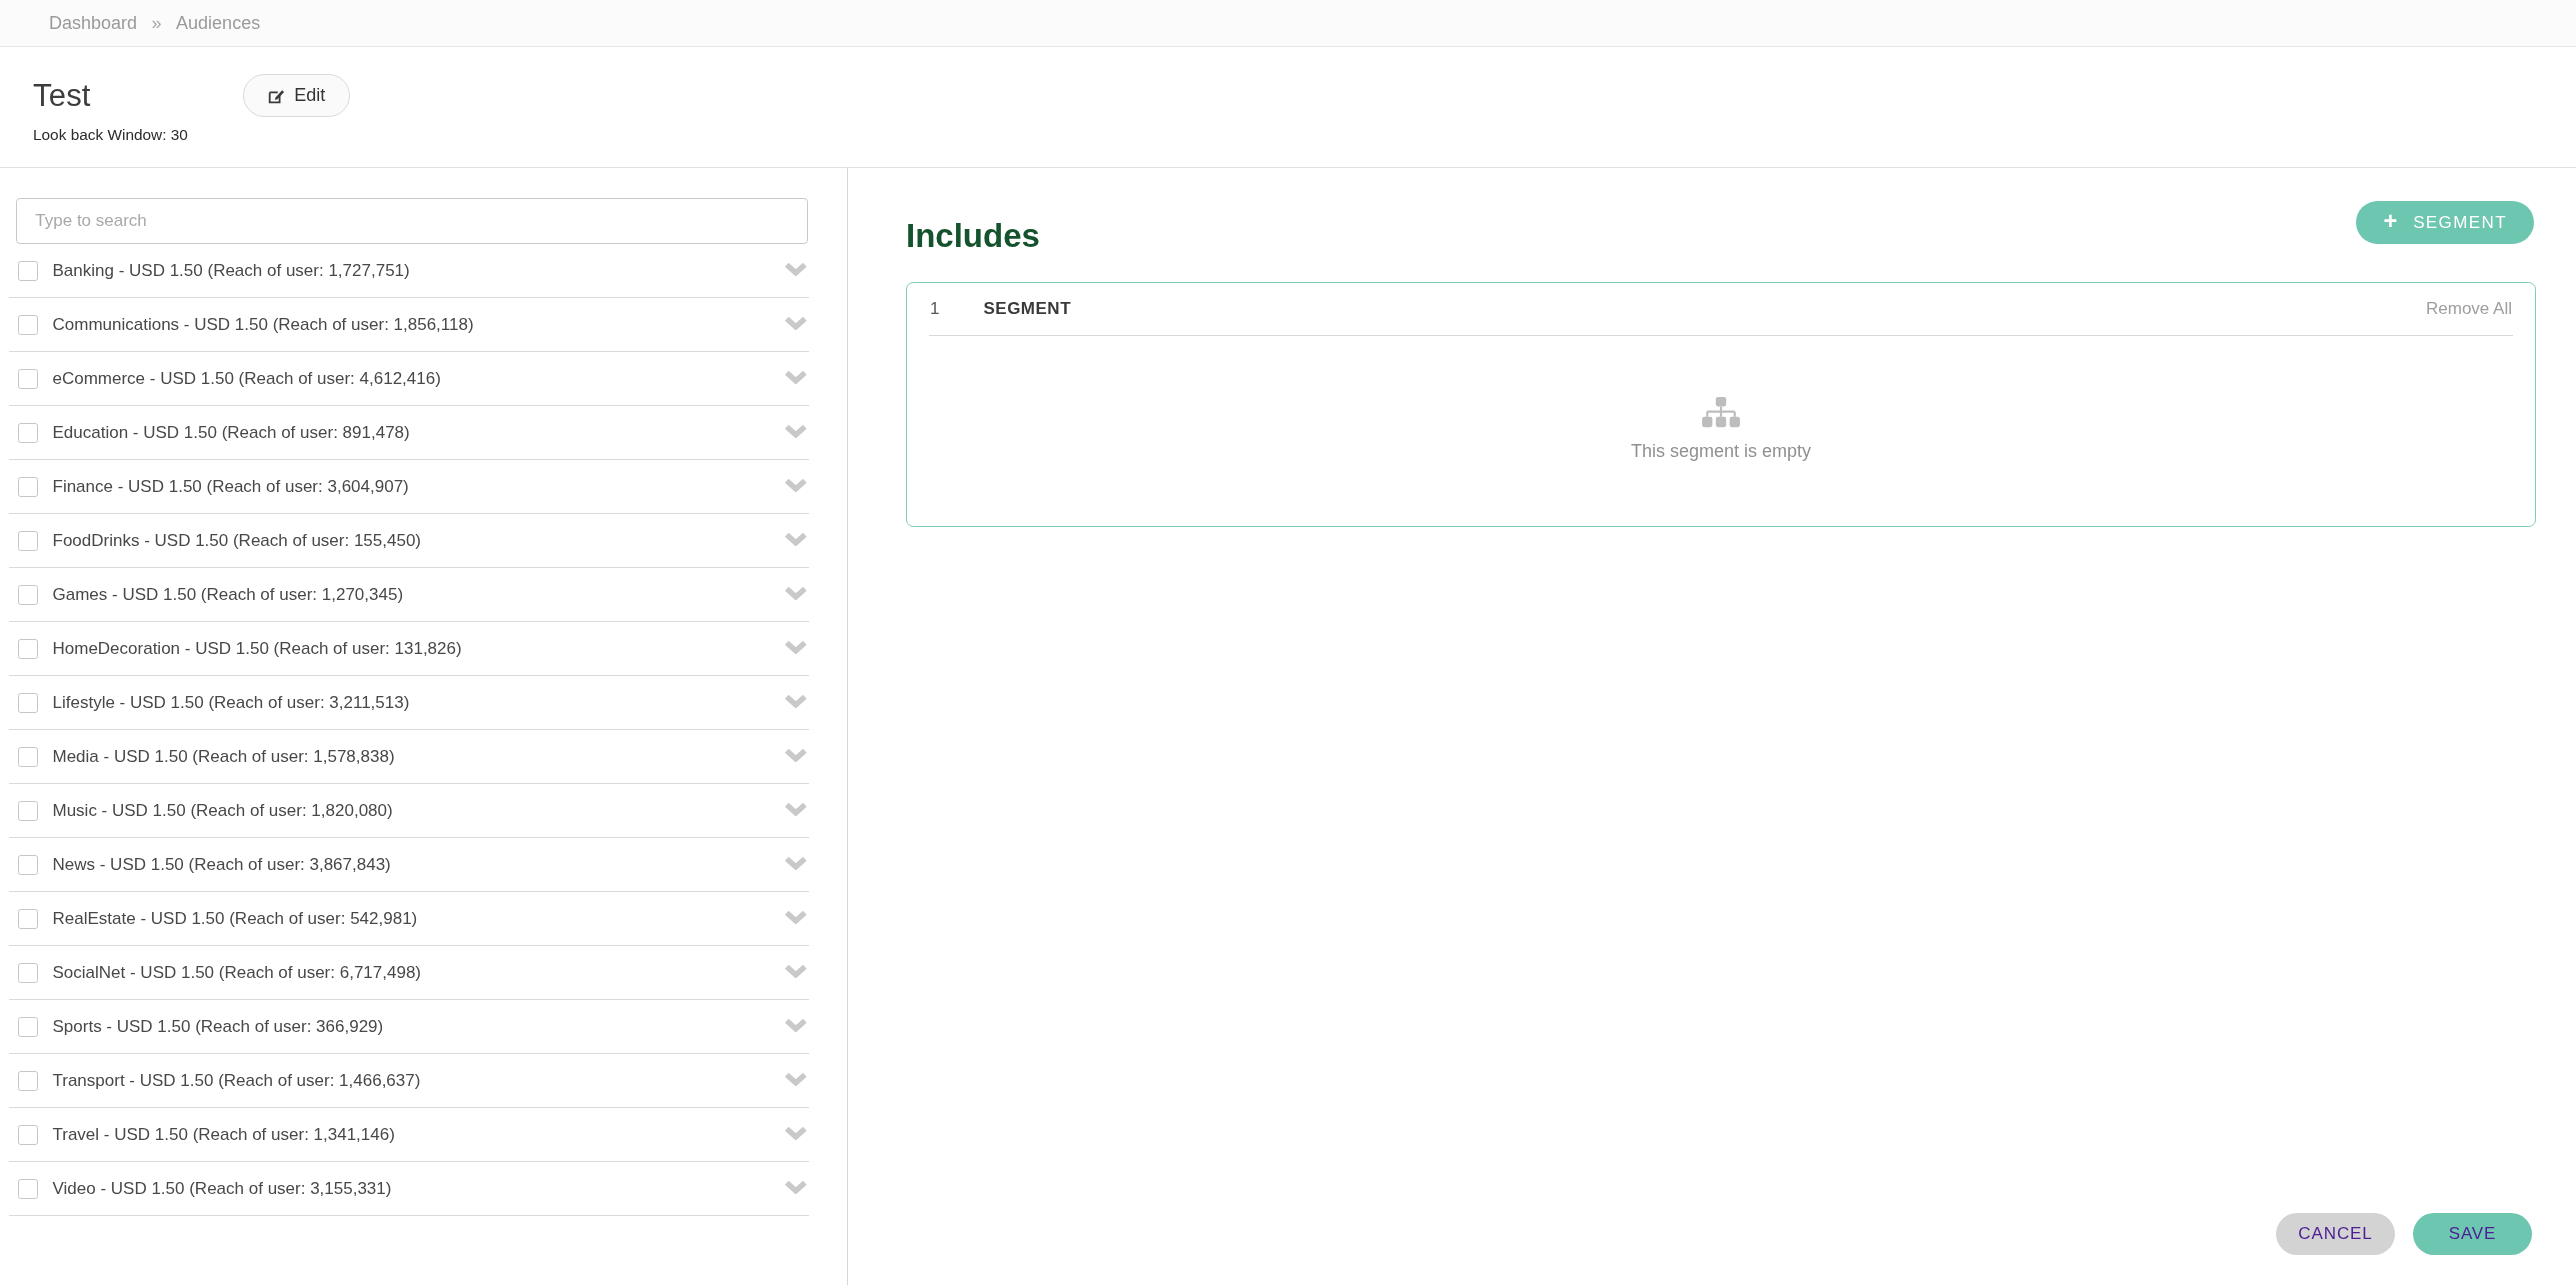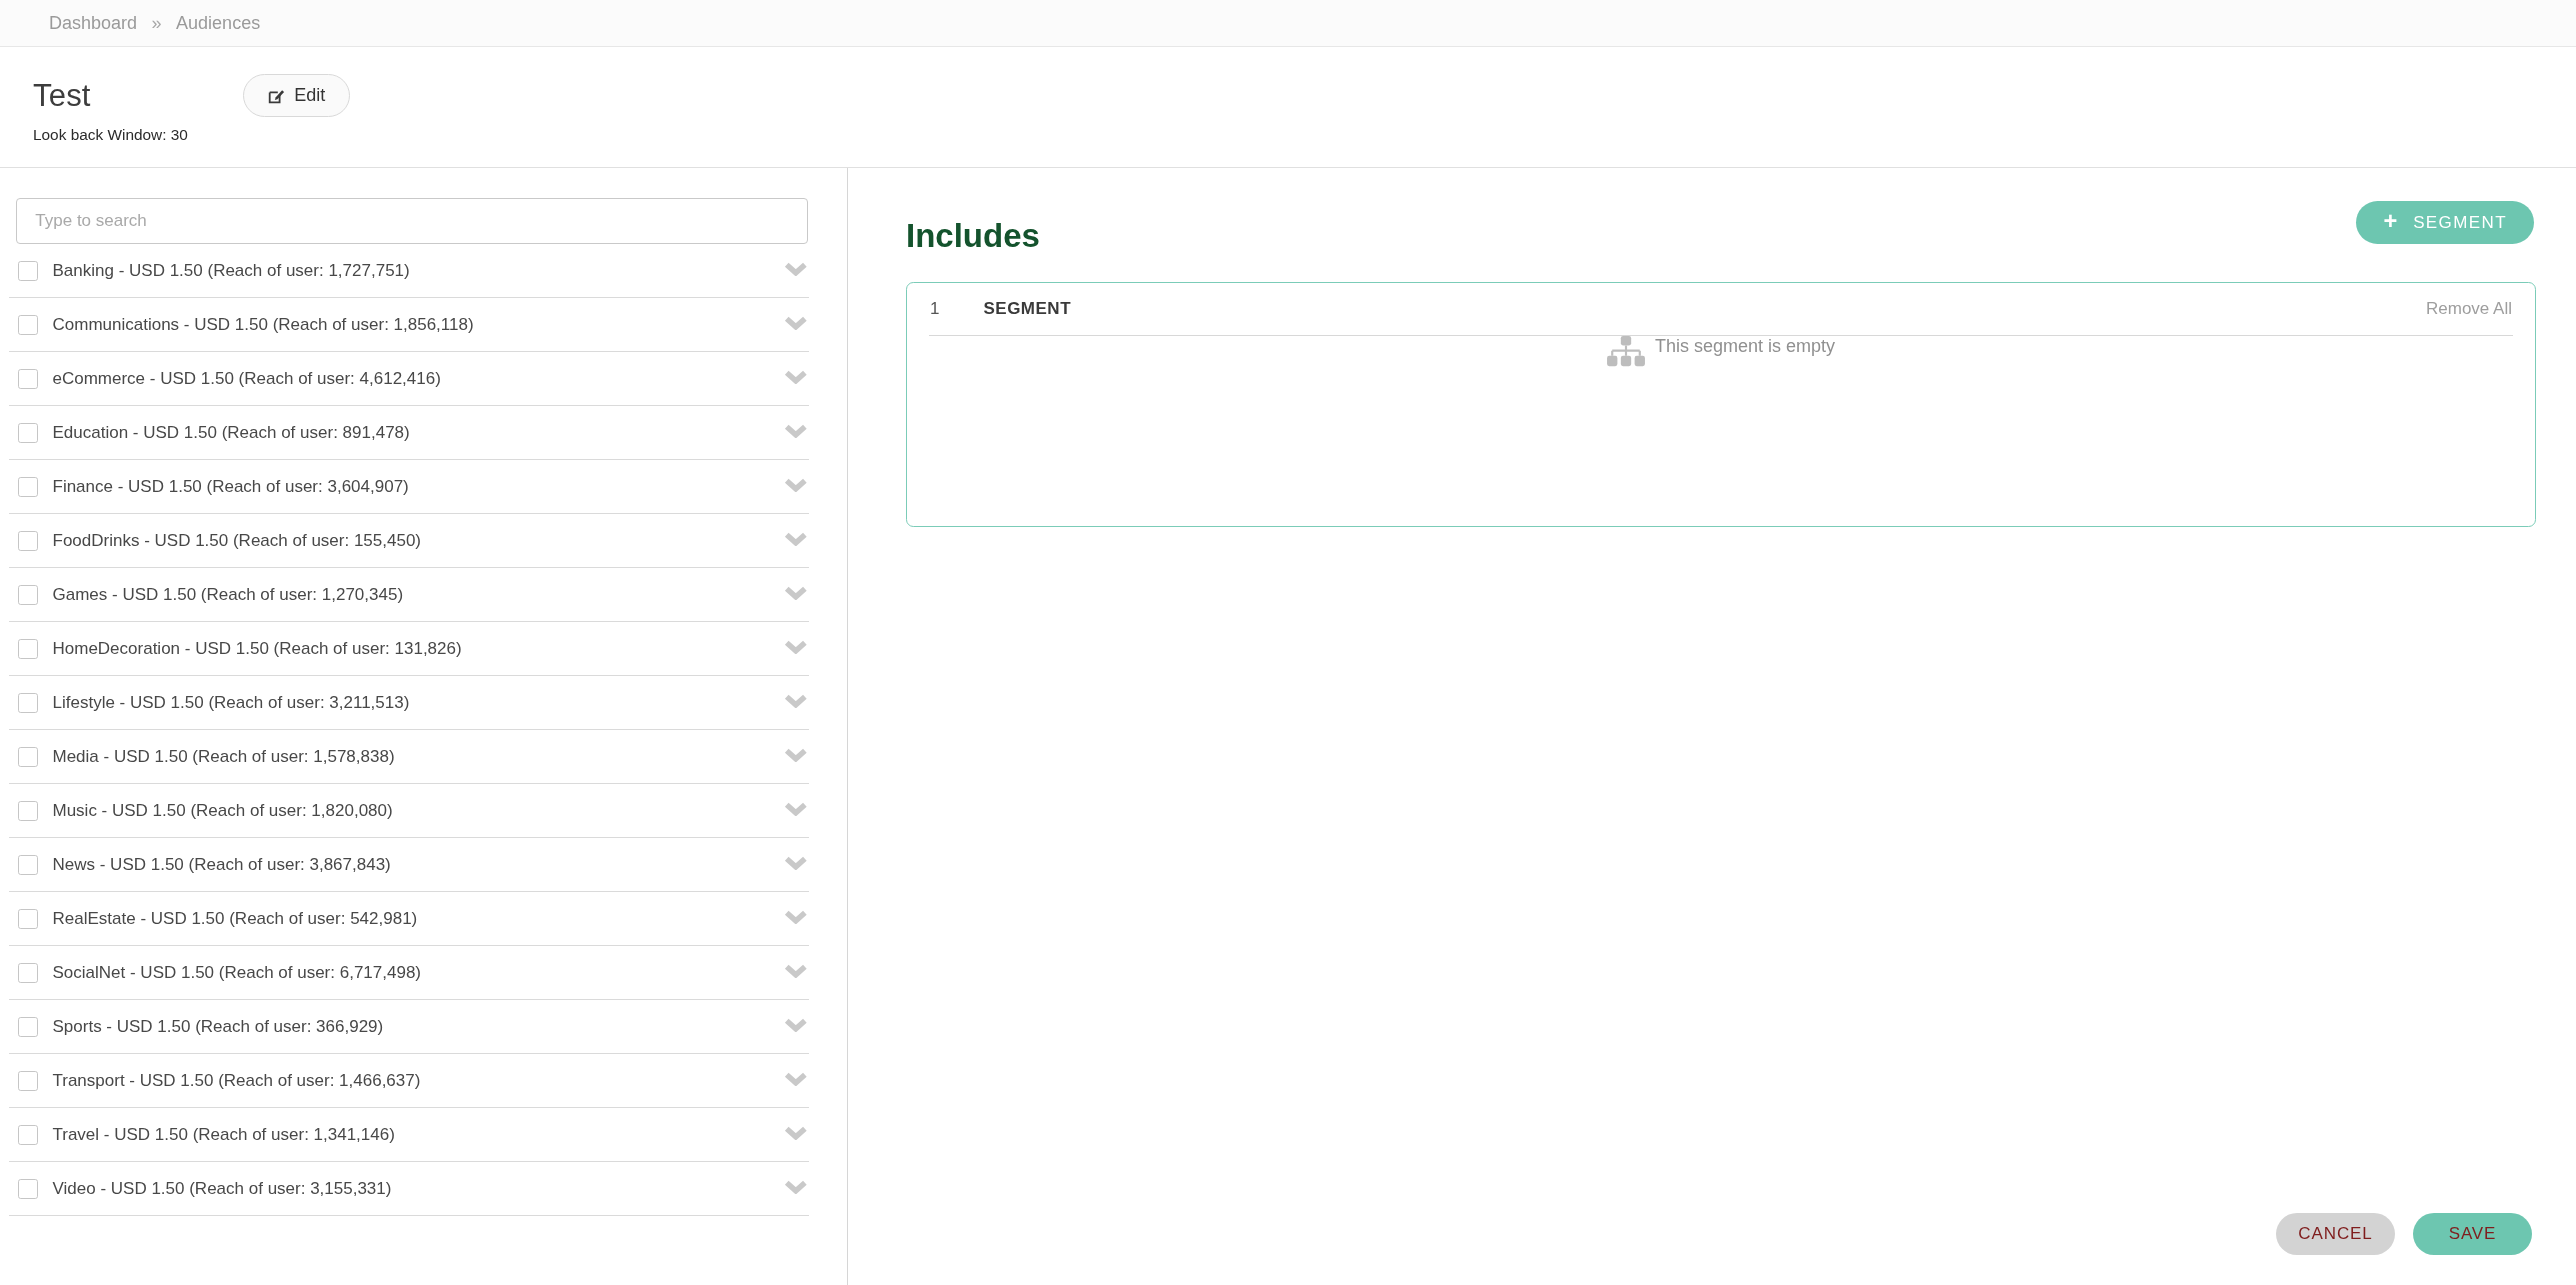--- a/index.html
+++ b/index.html
@@ -78,30 +78,30 @@
   .segment-panel {
     margin-top:27px; margin-right:40px; height:245px;
     border:1.8px solid var(--panel-border); border-radius:7.3px; background:#fff;
   }
   .seg-header { height:52px; display:flex; align-items:center; padding:0 23px; }
   .seg-index { font-size:17px; color:#555; }
   .seg-title { margin-left:44px; font-size:17px; font-weight:700; color:#3a3a3a; letter-spacing:0.5px; }
   .remove-all { margin-left:auto; font-size:17px; color:#9e9e9e; cursor:pointer; }
   .seg-divider { height:0.9px; background:#d8d8d8; margin:0 22px; }
   .seg-body {
-    height:187px; display:flex; flex-direction:row;
-    justify-content:center; gap:10px;
+    height:187px; display:flex; flex-direction:column;
+    align-items:center; justify-content:center; gap:10px;
   }
   .empty-text { font-size:18px; color:#909090; }
 
   
   .footer-actions { position:absolute; bottom:30px; right:44px; display:flex; gap:18px; }
   .pill-btn {
     width:119px; height:42px; border:none; border-radius:21px;
-    color:#7f1d1d; font-size:17px; letter-spacing:0.9px; cursor:pointer; font-family:inherit;
+    color:#4c1d95; font-size:17px; letter-spacing:0.9px; cursor:pointer; font-family:inherit;
   }
   .cancel-btn { background:var(--cancel); }
   .save-btn { background:var(--accent); }
 </style>
 </head>
 <body style="--accent: #6dc6b0; --panel-border: #7bccb8; --cancel: #d3d3d3;">
 
 <div class="page">
 
   <div class="topbar">

